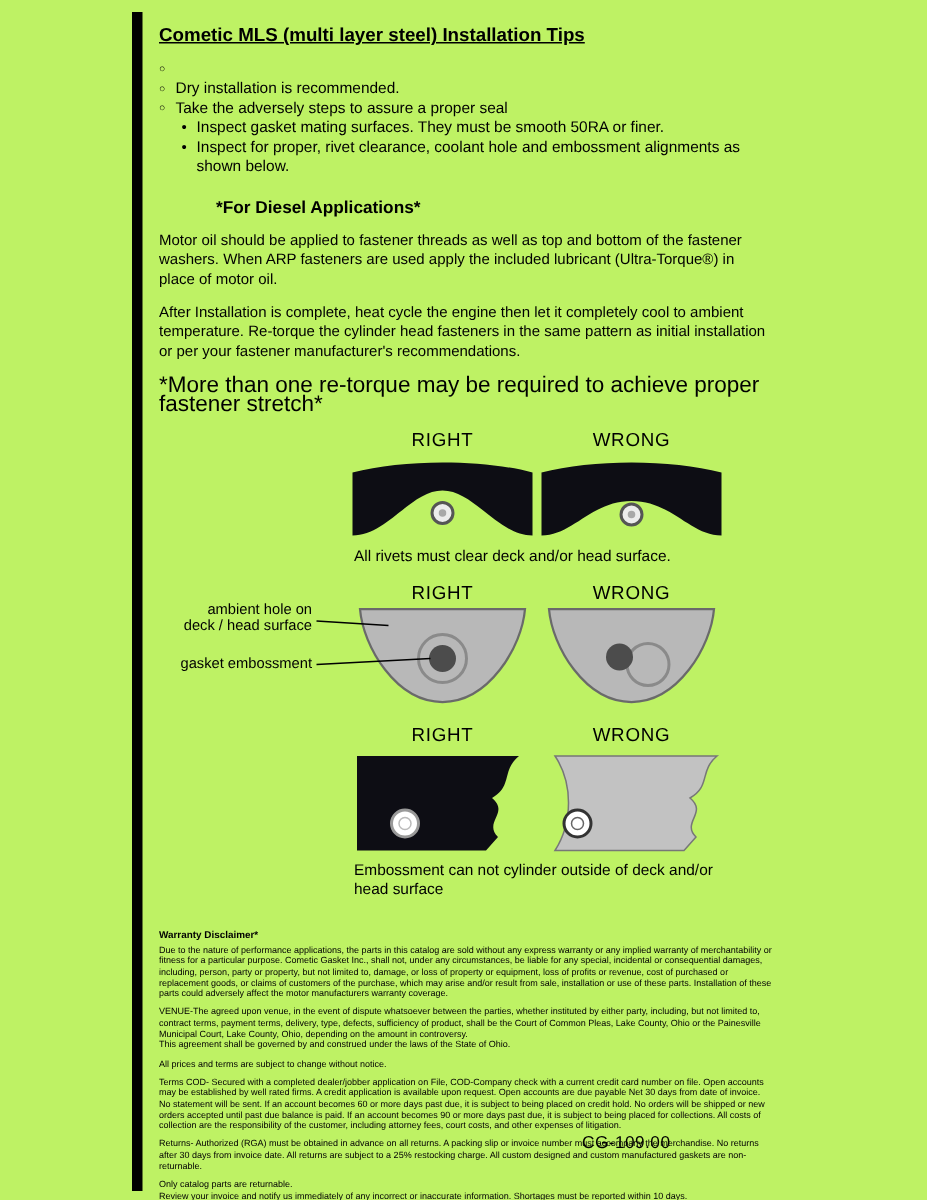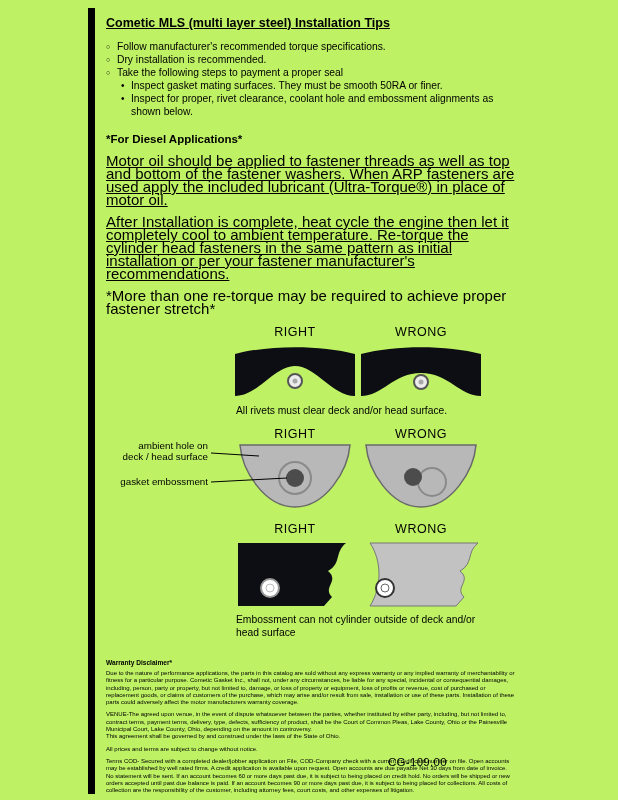--- a/index.html
+++ b/index.html
@@ -5,22 +5,22 @@
   html,body{margin:0;padding:0;}
   body{width:618px;height:800px;background:#ffffff;font-family:"Liberation Sans",sans-serif;color:#000;}
   .page{position:relative;width:618px;height:800px;background:#bef264;overflow:hidden;}
   .left-bar{position:absolute;left:88px;top:8px;width:7px;height:786px;background:#000;}
   .content{position:absolute;left:106px;top:14px;width:414px;}
   .title{font-size:12.5px;font-weight:bold;text-decoration:underline;margin:2px 0 10px 0;}
   .tip{display:flex;align-items:flex-start;font-size:10.3px;line-height:13px;}
   .tip .marker{width:11px;flex:none;font-size:7px;line-height:13px;}
   .subtip{margin-left:15px;}
   .subtip .marker{font-size:10px;width:10px;}
-  .diesel-heading{font-size:11.5px;font-weight:bold;margin-top:15px;}
-  .para{font-size:15px;line-height:13px;margin-top:9px;width:410px;text-decoration:underline;}
+  .diesel-heading{font-size:11.5px;font-weight:bold;margin-top:15px;margin-left:38px;}
+  .para{font-size:10px;line-height:13px;margin-top:9px;width:410px;}
   .note{font-size:15px;line-height:13px;margin-top:9px;}
   .figure{position:relative;margin-top:10px;}
   .fig-row{display:flex;margin-left:128px;gap:4px;}
   .fig-col{width:122px;}
   .fig-head{text-align:center;font-size:12.5px;line-height:15px;letter-spacing:.5px;}
   .fig-panel svg{display:block;}
   .fig-caption{font-size:10.3px;line-height:13px;margin:4px 0 0 130px;width:262px;}
   .callout{position:absolute;font-size:9.8px;line-height:11px;text-align:right;width:102px;left:0;}
   .leader{position:absolute;left:0;top:0;pointer-events:none;}
   .warranty{margin-top:20px;width:410px;}
@@ -34,29 +34,28 @@
 
 <div class="page">
   <div class="left-bar"></div>
 
   <div class="content">
 
     <div class="title">Cometic MLS (multi layer steel) Installation Tips</div>
 
     <div class="tip">
       <span class="marker">○</span>
-      <span>Follow manufacturer's recommended torque specifications.</span>
     </div>
     <div class="tip">
       <span class="marker">○</span>
       <span>Dry installation is recommended.</span>
     </div>
     <div class="tip">
       <span class="marker">○</span>
-      <span>Take the following steps to payment a proper seal</span>
+      <span>Take the adversely steps to assure a proper seal</span>
     </div>
     <div class="tip subtip">
       <span class="marker">•</span>
       <span>Inspect gasket mating surfaces.  They must be smooth 50RA or finer.</span>
     </div>
     <div class="tip subtip">
       <span class="marker">•</span>
       <span>Inspect for proper, rivet clearance, coolant hole and embossment alignments as shown below.</span>
     </div>
 

